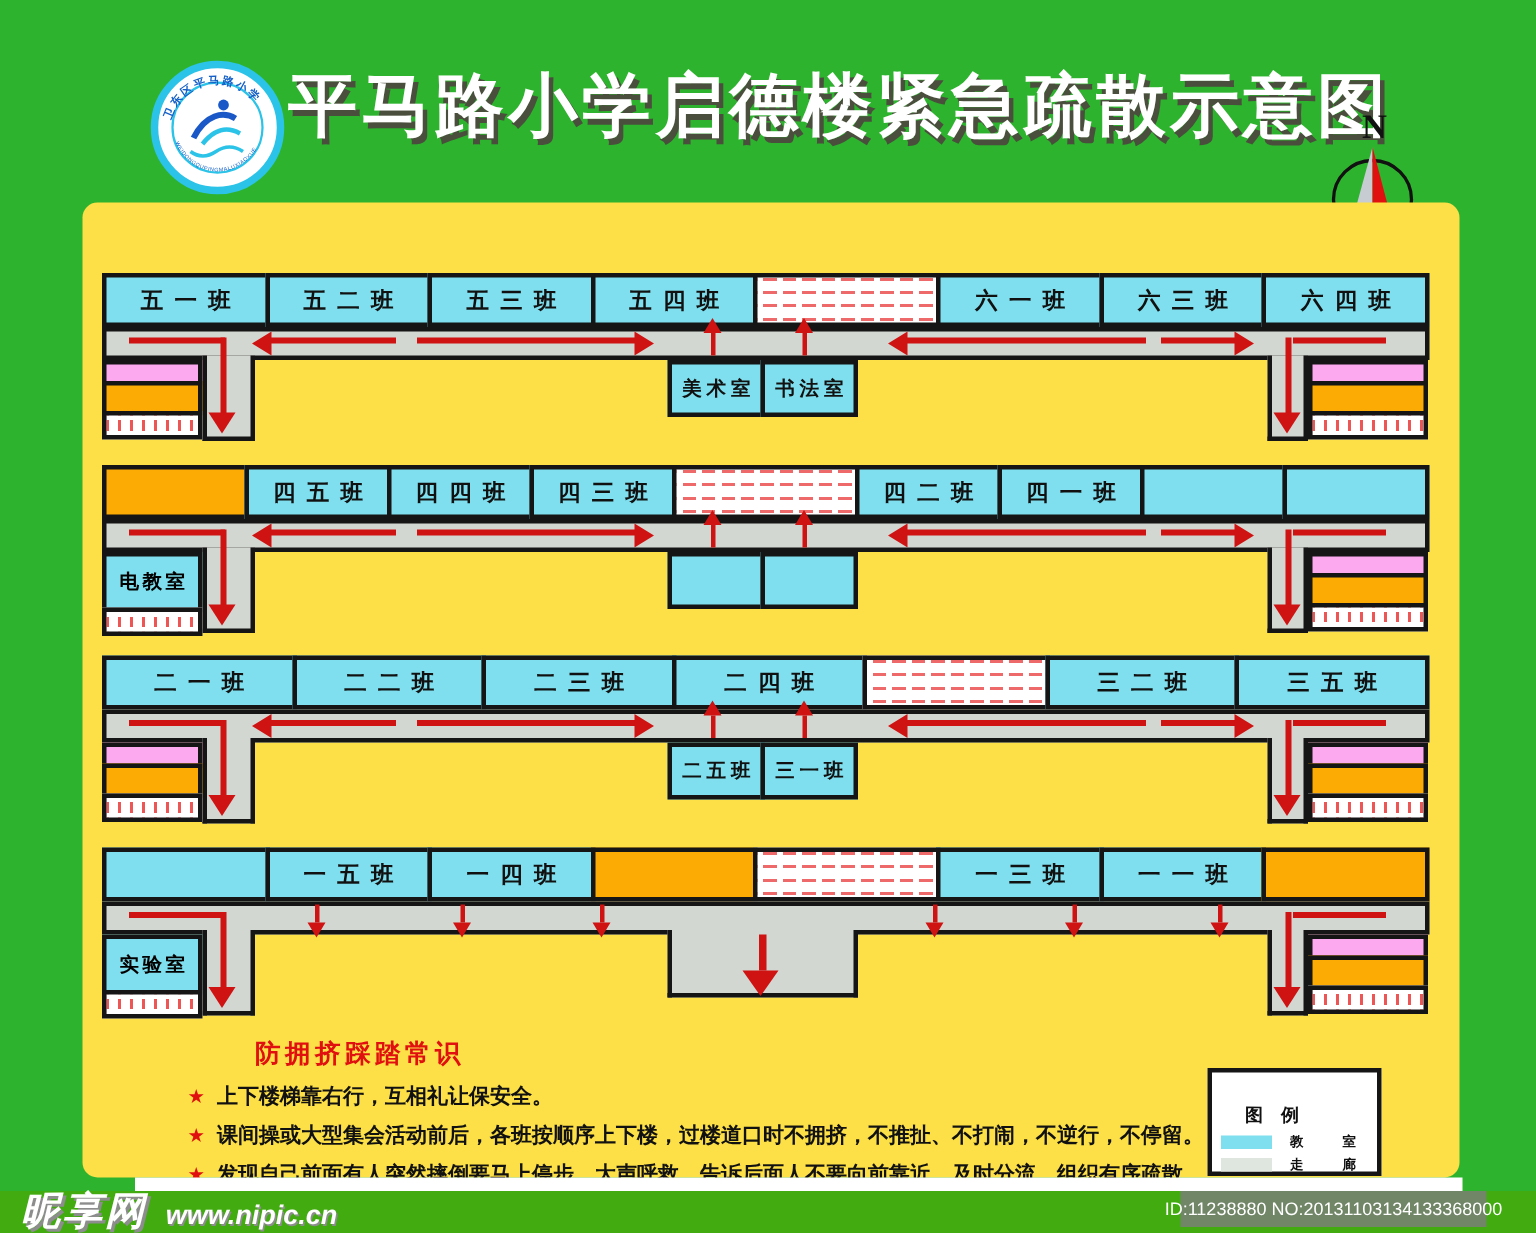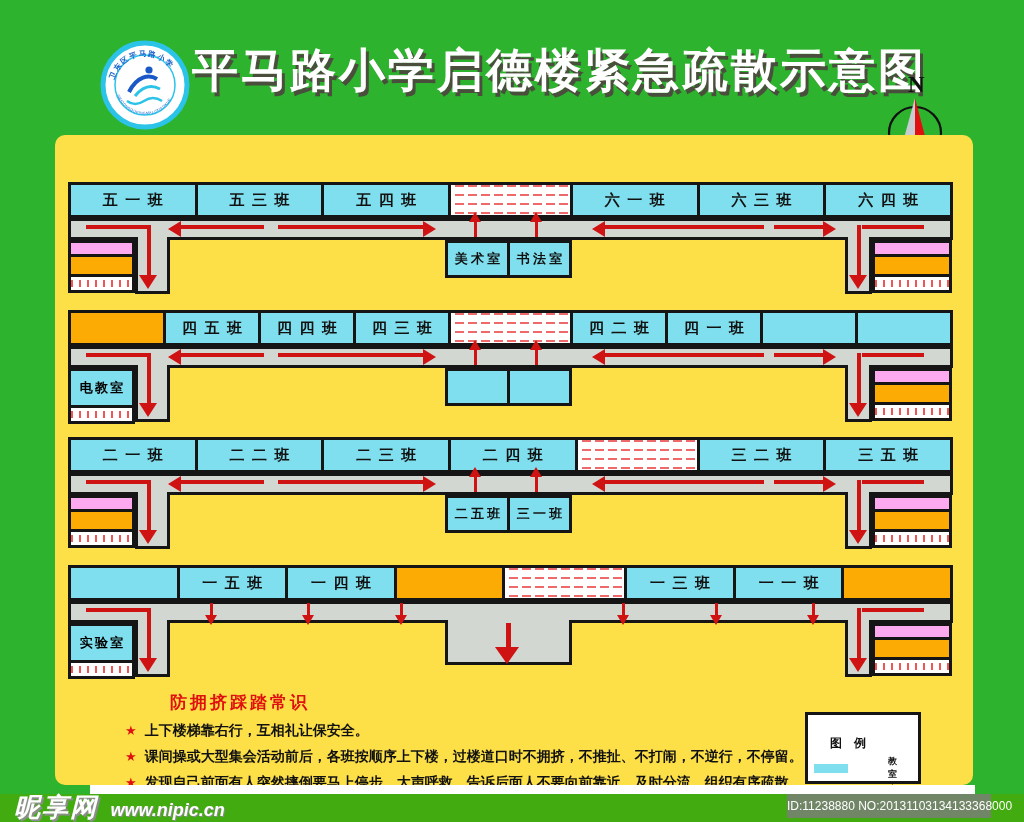--- a/index.html
+++ b/index.html
@@ -86,32 +86,32 @@
   }
   .legend-title{margin:1px 0 3px 16px;font-size:12px;font-weight:bold;color:#111}
   .legend-row{display:flex;align-items:center;margin-top:2px}
   .sw{width:34px;height:9px;margin-right:12px;flex:0 0 auto}
   .sw.cls-sw{background:#7fdfee}
   .sw.cor-sw{background:#dfe5df}
   .sw.off-sw{background:#fbab04}
   .sw.toi-sw{background:#fda9f0}
   .legend-label{
     font-size:9px;font-weight:bold;color:#111;width:44px;
-    text-align:justify;text-align-last:justify;margin-left:28px;
+    text-align:justify;text-align-last:justify;
   }
   
   .white-strip{position:absolute;left:90px;top:785px;width:885px;height:9px;background:#fff}
   .band{position:absolute;left:0;top:794px;width:1024px;height:28px;background:#41ab10}
   .site{position:absolute;left:14px;top:790px;color:#fff;font-style:italic;font-weight:bold;white-space:nowrap}
   .site-name{font-size:26px;text-shadow:2px 2px 0 #8d8d8d;letter-spacing:2px}
   .site-url{font-size:18px;margin-left:8px;text-shadow:1px 1px 0 #8d8d8d}
   .idbox{
     position:absolute;left:787px;top:794px;width:204px;height:24px;
     background:rgba(125,125,125,0.8);color:#fff;font-size:12px;
-    display:flex;align-items:center;white-space:nowrap;
+    display:flex;align-items:center;justify-content:center;white-space:nowrap;
   }
 </style>
 </head>
 <body>
 
 <svg class="logo" viewBox="0 0 90 90">
   <circle cx="45" cy="45" r="42" fill="#ffffff" stroke="#2cc3e8" stroke-width="5"></circle>
   <circle cx="45" cy="45" r="30" fill="#ffffff" stroke="#2cc3e8" stroke-width="1.5"></circle>
   <defs>
     <path id="arcTop" d="M 13,48 A 32,32 0 0 1 77,48"></path>
@@ -133,20 +133,23 @@
   <polygon points="30,28 13,90 30,80" fill="#c7ccd2"></polygon>
   <polygon points="30,28 47,93 30,80" fill="#e01010"></polygon>
 </svg>
 
 <div class="board">
 
   <div class="floor arrows-std" style="top:47px;height:114px">
     <div class="toprow">
       <div class="room">
           <span class="rl">五一班</span>
+        </div>
+      <div class="room">
+          <span class="rl">五二班</span>
         </div>
       <div class="room">
           <span class="rl">五三班</span>
         </div>
       <div class="room">
           <span class="rl">五四班</span>
         </div>
       <div class="room stairs-c"></div>
       <div class="room">
           <span class="rl">六一班</span>

